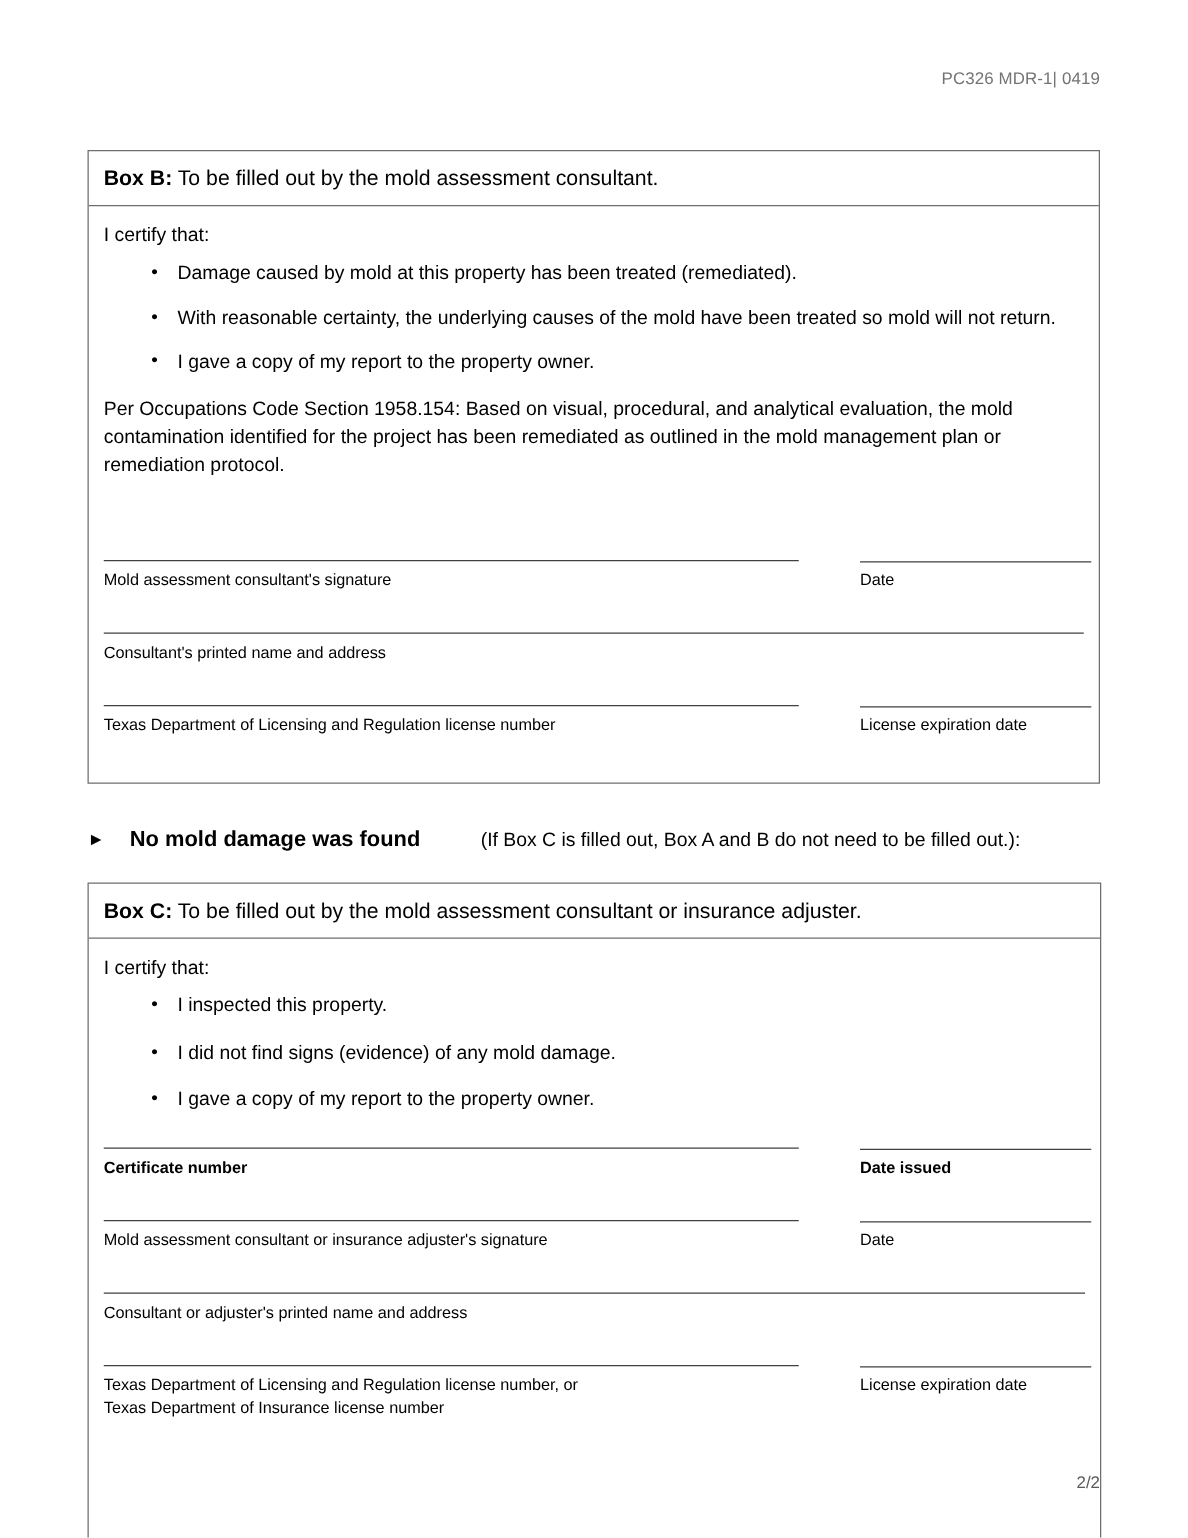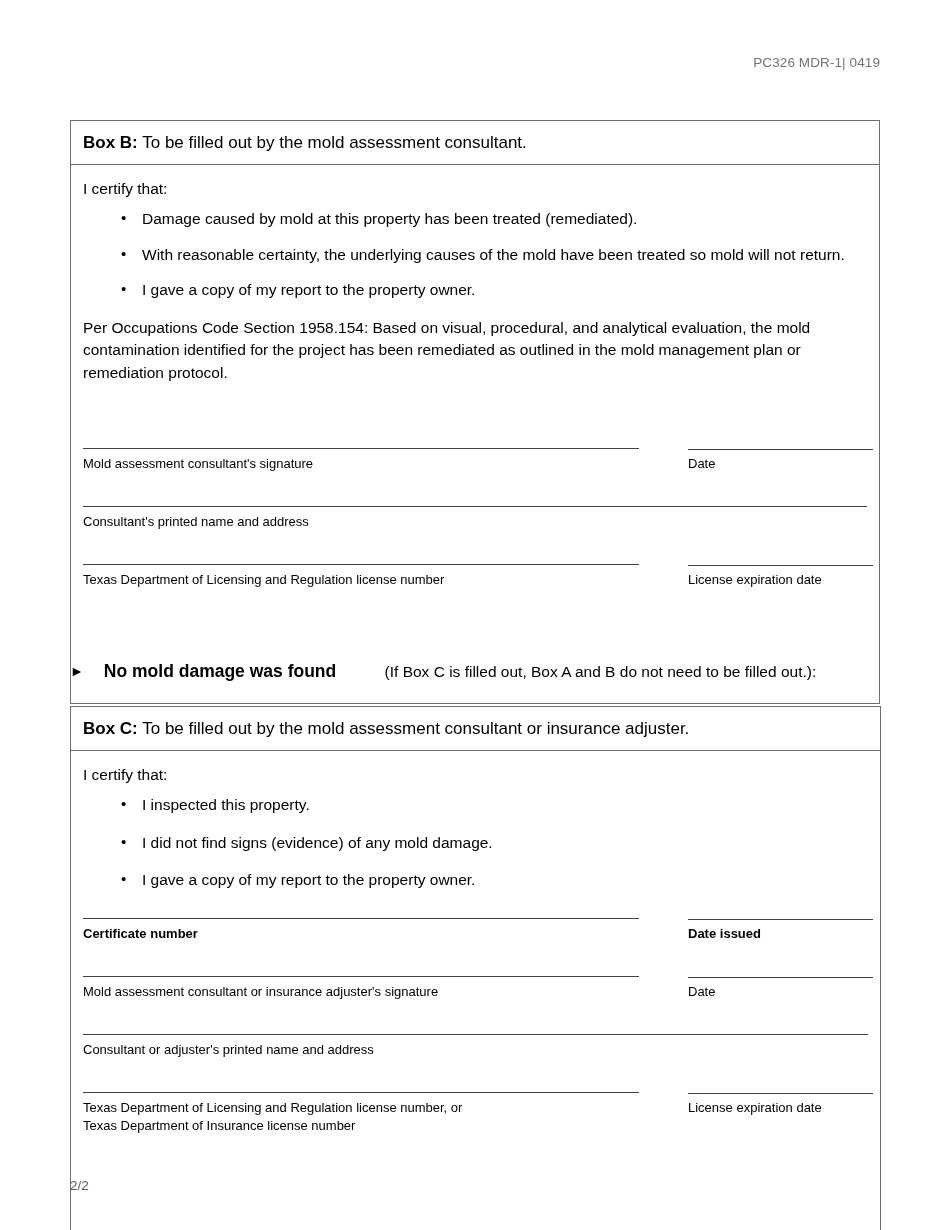--- a/index.html
+++ b/index.html
@@ -34,33 +34,33 @@
     text-align: right;
     font-size: 13.5px;
     color: #737373;
     letter-spacing: 0.1px;
   }
   .doc-footer {
     position: absolute;
     left: 70px;
     top: 1178px;
     width: 810px;
-    text-align: left;
+    text-align: right;
     font-size: 13.5px;
     color: #58595b;
   }
 
   
   .form-box {
     position: absolute;
     border: 1px solid #6d6e71;
     box-sizing: border-box;
     background: #ffffff;
   }
-  #box-b { left: 70px; top: 120px; width: 810px; height: 584px; }
+  #box-b { left: 70px; top: 120px; width: 810px; height: 507px; }
   #box-c { left: 70px; top: 706px; width: 811px; height: 547px; }
 
   .box-title {
     border-bottom: 1px solid #6d6e71;
     padding: 11px 0 11px 12px;
     font-size: 17px;
     line-height: 1.25;
     white-space: nowrap;
   }
   .box-title b { font-weight: bold; }

